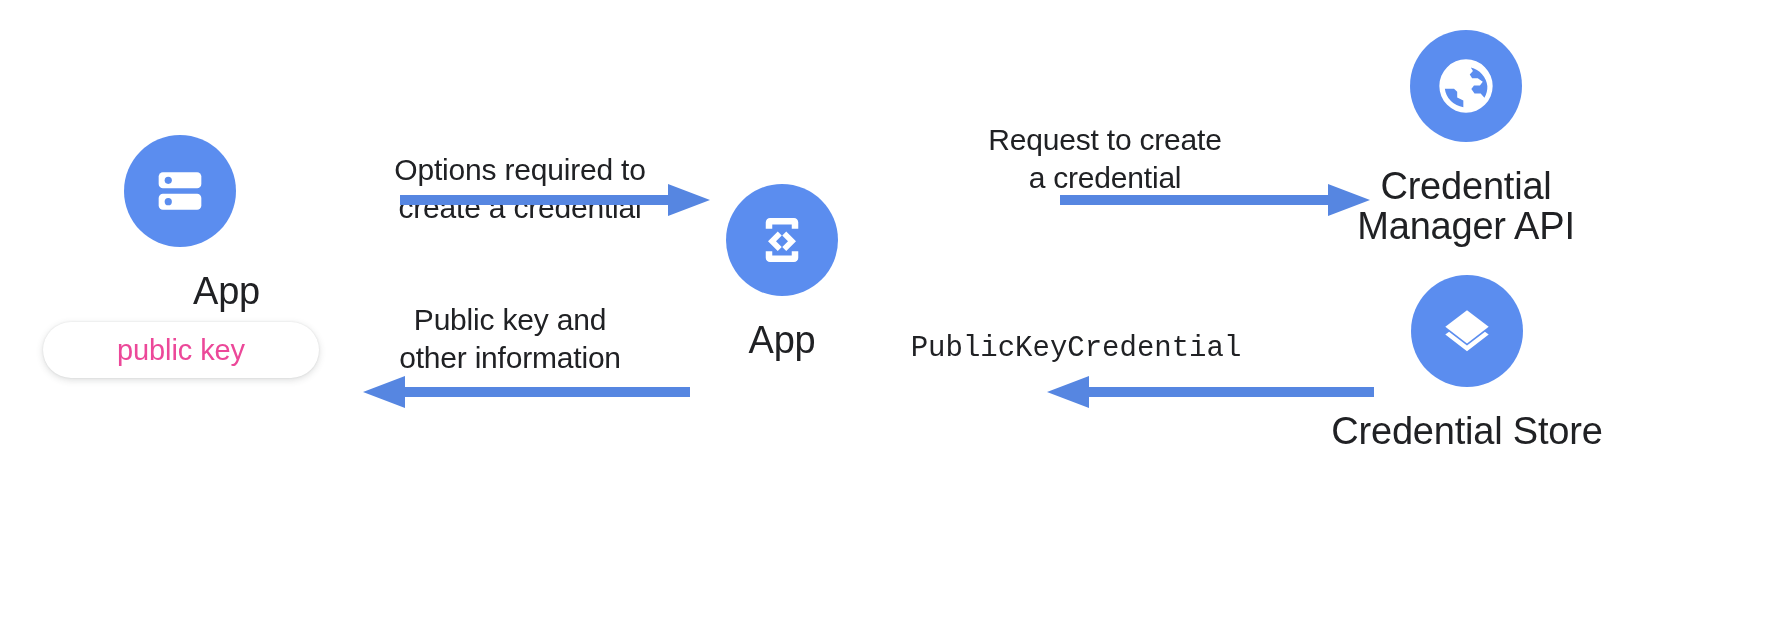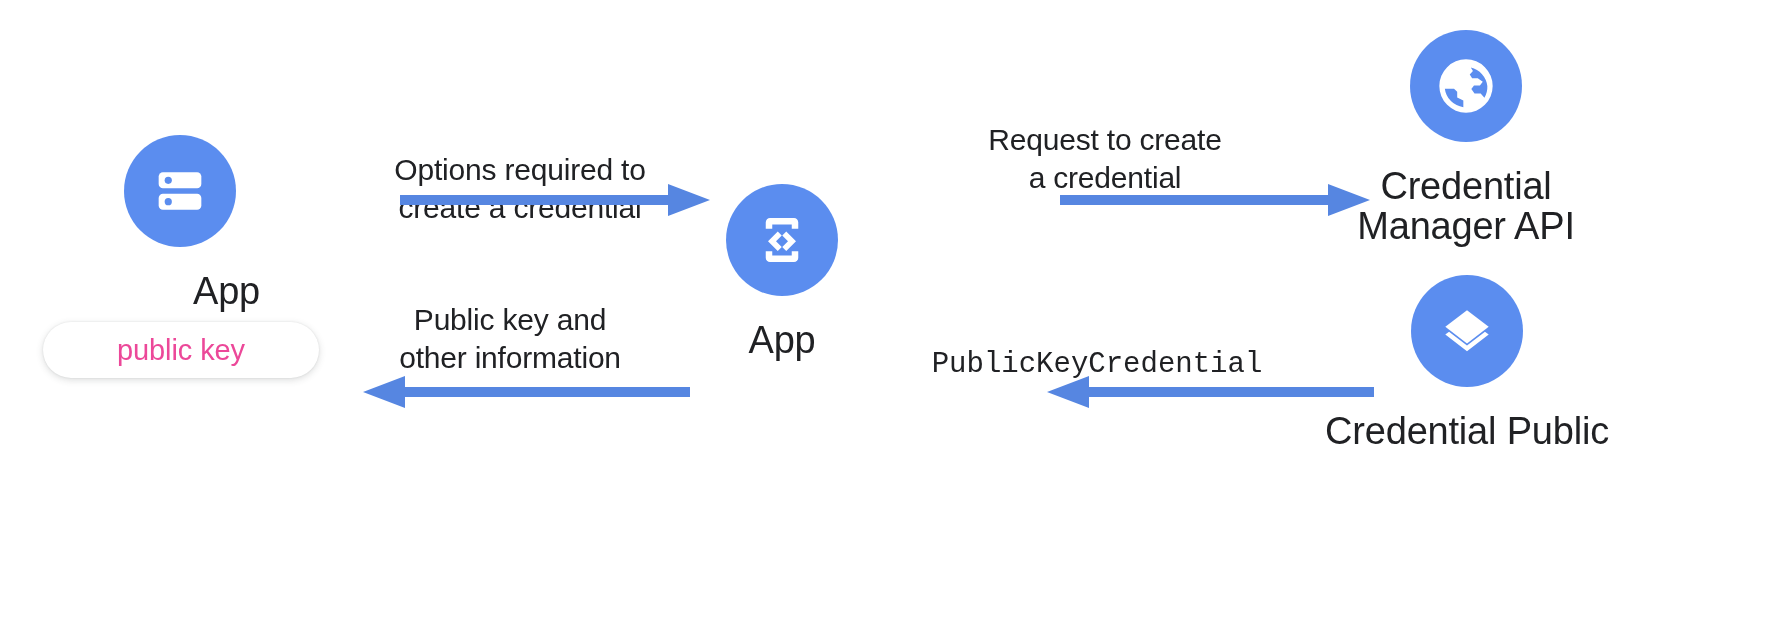--- a/index.html
+++ b/index.html
@@ -125,21 +125,21 @@
 Manager API</div>
   </div>
 
   <div class="node" style="left:1322px; top:275px; width:290px;">
     <div class="icon-circle">
       <svg width="62" height="62" viewBox="0 0 24 24" aria-hidden="true">
         <path d="M12 4 3.6 10.4 12 16.8 20.4 10.4z" fill="#ffffff"></path>
         <path d="M12 17.6 5.05 12.3 3.6 13.4 12 19.8 20.4 13.4 18.95 12.3z" fill="#ffffff"></path>
       </svg>
     </div>
-    <div class="node-label">Credential Public</div>
+    <div class="node-label">Credential Store</div>
   </div>
 
 
   <div class="arrow-label" style="left:340px; top:106px; width:360px;margin-top:45px;">Options required to
 create a credential</div>
   <div class="arrow" style="left:400px; top:183px; width:310px;">
     <svg width="310" height="34" viewBox="0 0 310 34" aria-hidden="true">
       <path d="M0 12 h268 v-11 l42 16 -42 16 v-11 H0 z" fill="#5686e1"></path>
     </svg>
   </div>
@@ -153,20 +153,20 @@
   </div>
 
   <div class="arrow-label" style="left:925px; top:106px; width:360px;margin-top:15px;">Request to create
 a credential</div>
   <div class="arrow" style="left:1060px; top:183px; width:310px;">
     <svg width="310" height="34" viewBox="0 0 310 34" aria-hidden="true">
       <path d="M0 12 h268 v-11 l42 16 -42 16 v-11 H0 z" fill="#5686e1"></path>
     </svg>
   </div>
 
-  <div class="arrow-label mono" style="left:877px; top:330px; width:440px;margin-top:16px;">PublicKeyCredential</div>
+  <div class="arrow-label mono" style="left:856px; top:330px; width:440px;">PublicKeyCredential</div>
   <div class="arrow" style="left:1047px; top:375px; width:327px;">
     <svg width="327" height="34" viewBox="0 0 327 34" aria-hidden="true">
       <path d="M327 12 h-285 v-11 l-42 16 42 16 v-11 H327 z" fill="#5686e1"></path>
     </svg>
   </div>
 
 </div>
 
 </body></html>

